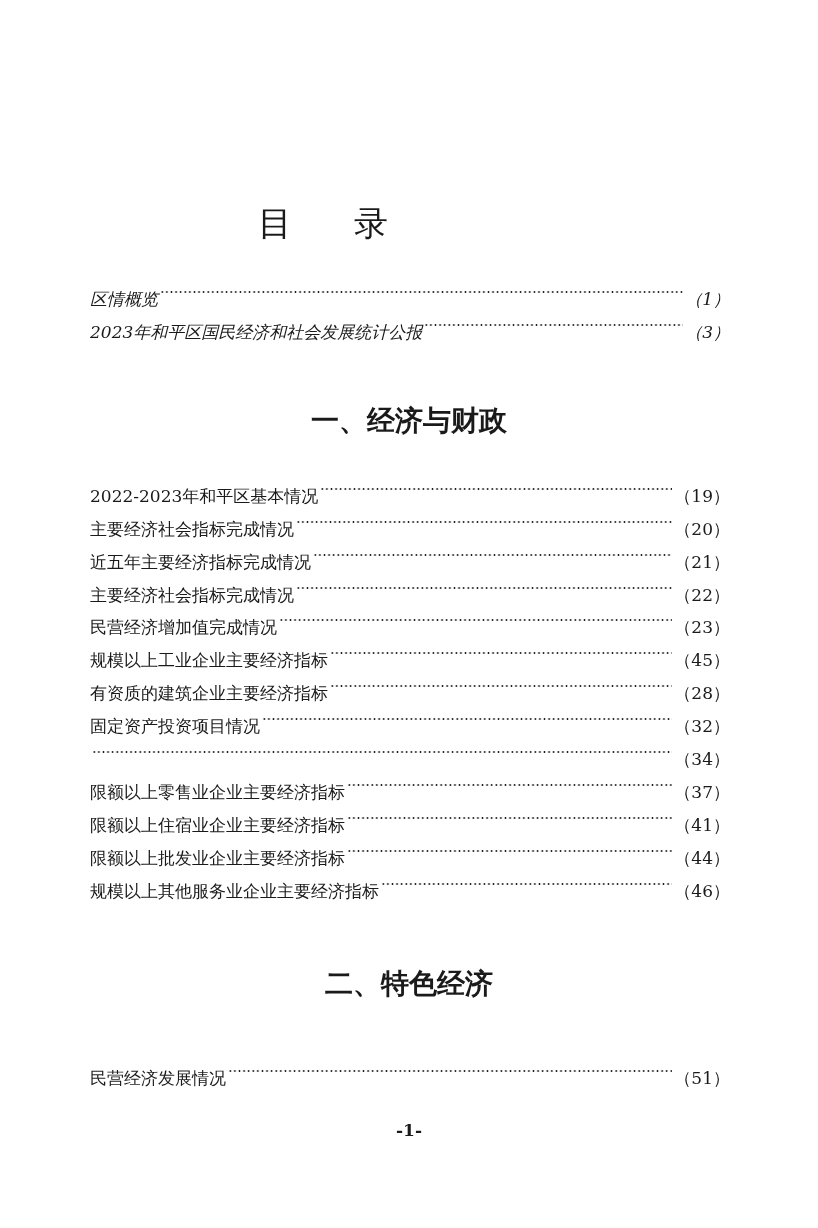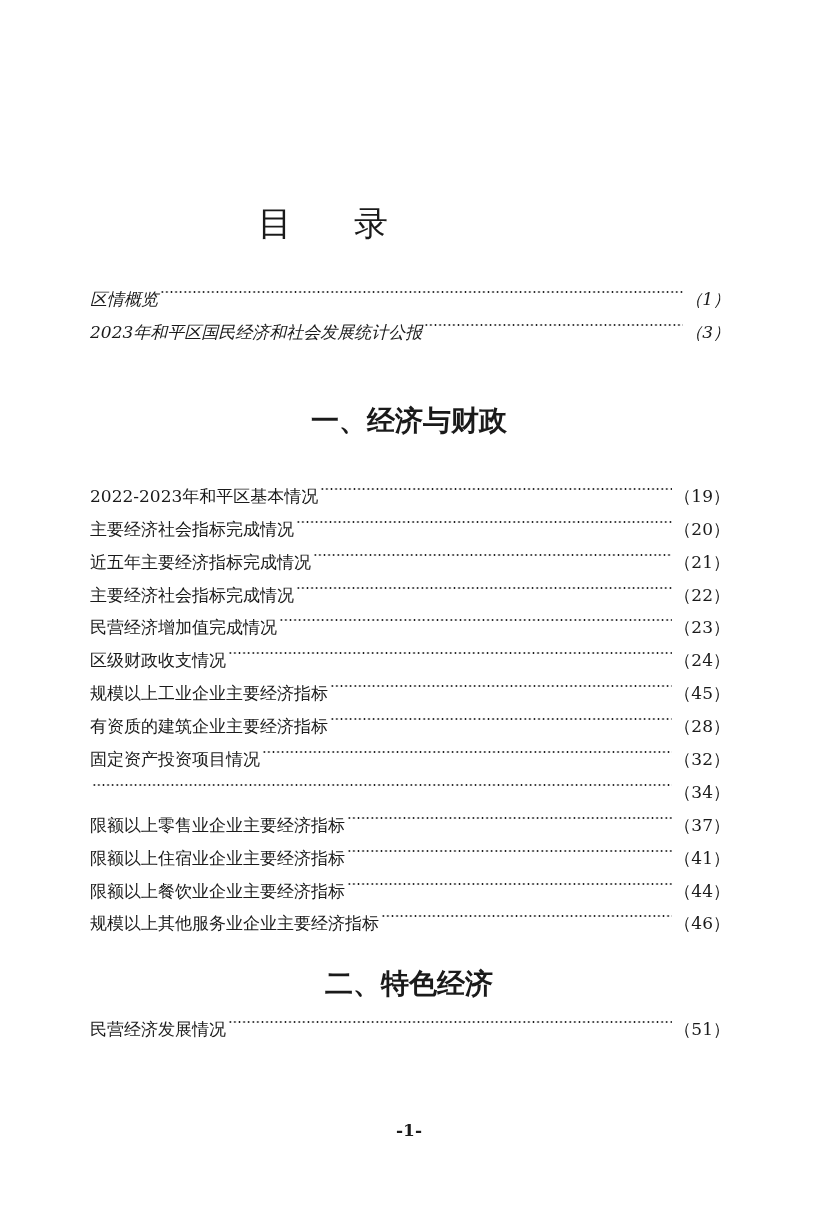--- a/index.html
+++ b/index.html
@@ -134,25 +134,20 @@
     <span class="toc-title">主要经济社会指标完成情况</span>
     <span class="toc-leader"></span>
     <span class="toc-page">（22）</span>
   </li>
   <li class="toc-entry">
     <span class="toc-title">民营经济增加值完成情况</span>
     <span class="toc-leader"></span>
     <span class="toc-page">（23）</span>
   </li>
   <li class="toc-entry">
-    <span class="toc-title">区级财政收支情况</span>
-    <span class="toc-leader"></span>
-    <span class="toc-page">（24）</span>
-  </li>
-  <li class="toc-entry">
     <span class="toc-title">规模以上工业企业主要经济指标</span>
     <span class="toc-leader"></span>
     <span class="toc-page">（45）</span>
   </li>
   <li class="toc-entry">
     <span class="toc-title">有资质的建筑企业主要经济指标</span>
     <span class="toc-leader"></span>
     <span class="toc-page">（28）</span>
   </li>
   <li class="toc-entry">
@@ -168,34 +163,34 @@
     <span class="toc-title">限额以上零售业企业主要经济指标</span>
     <span class="toc-leader"></span>
     <span class="toc-page">（37）</span>
   </li>
   <li class="toc-entry">
     <span class="toc-title">限额以上住宿业企业主要经济指标</span>
     <span class="toc-leader"></span>
     <span class="toc-page">（41）</span>
   </li>
   <li class="toc-entry">
-    <span class="toc-title">限额以上餐饮业企业主要经济指标</span>
+    <span class="toc-title">限额以上批发业企业主要经济指标</span>
     <span class="toc-leader"></span>
     <span class="toc-page">（44）</span>
   </li>
   <li class="toc-entry">
     <span class="toc-title">规模以上其他服务业企业主要经济指标</span>
     <span class="toc-leader"></span>
     <span class="toc-page">（46）</span>
   </li>
 </ul>
 
 <h2 class="section-heading" style="top:944px;">二、特色经济</h2>
 
-<ul class="toc-list" style="top:1002px;">
+<ul class="toc-list" style="top:1051px;">
   <li class="toc-entry">
     <span class="toc-title">民营经济发展情况</span>
     <span class="toc-leader"></span>
     <span class="toc-page">（51）</span>
   </li>
 </ul>
 
 <div class="page-number">-1-</div>
 
 </body></html>

